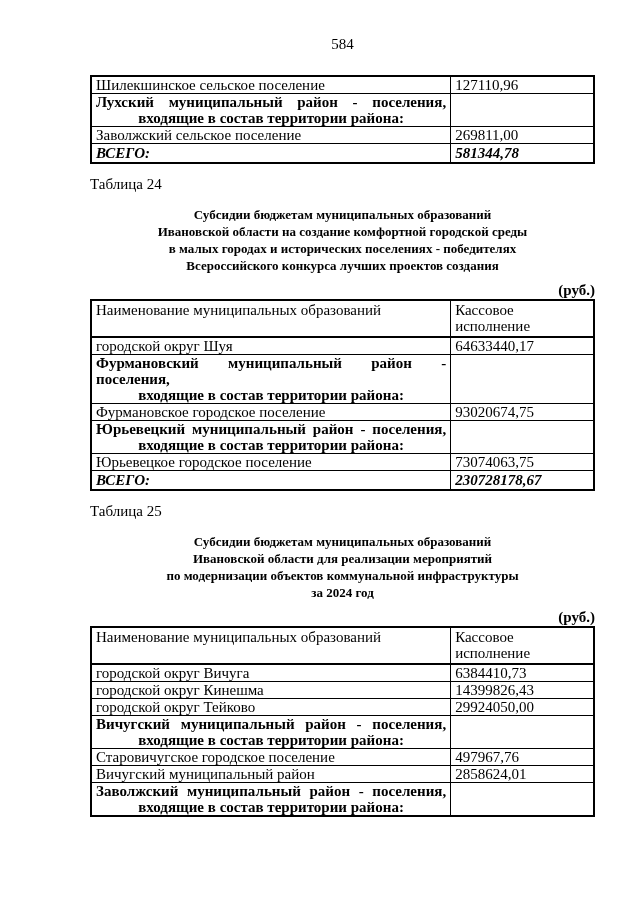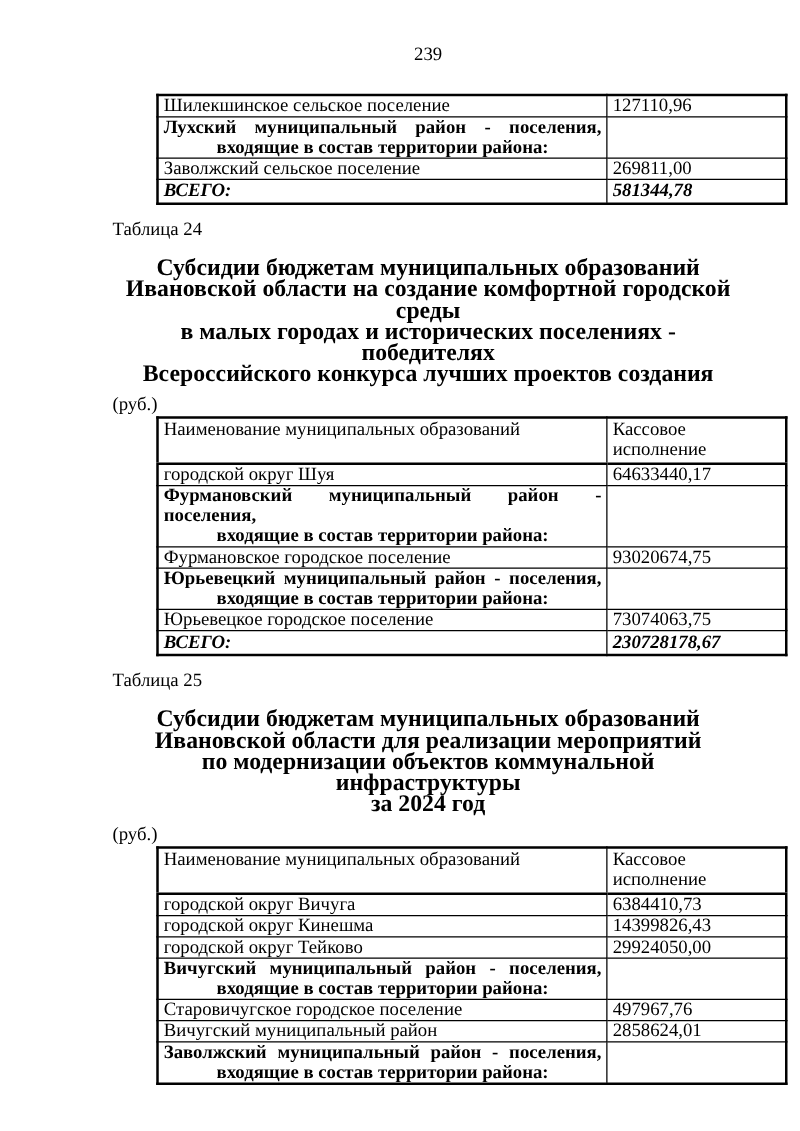--- a/index.html
+++ b/index.html
@@ -22,21 +22,20 @@
     text-align: center;
     font-size: 15px;
     line-height: 17px;
   }
   .doc-table {
     width: 100%;
     border-collapse: collapse;
     table-layout: fixed;
     border: 2px solid #000000;
     font-size: 15px;
-    margin-left: 35px;
   }
   .doc-table td {
     border: 1px solid #000000;
     padding: 0 4px;
     line-height: 16px;
     vertical-align: top;
   }
   .first-table { margin-top: 22px; }
   .col-name { width: 71.5%; }
   .hdr td {
@@ -51,38 +50,40 @@
   .hdr-line { display: block; }
   .tbl-label {
     text-align: left;
     font-size: 15px;
     line-height: 17px;
     margin-top: 12px;
   }
   .section-title {
     text-align: center;
     font-weight: bold;
-    font-size: 19px;
+    font-size: 13px;
     line-height: 17px;
     margin-top: 13px;
   }
   .title-line { display: block; }
   .unit-label {
+    text-align: right;
     font-size: 15px;
     line-height: 16px;
     margin-top: 8px;
     margin-bottom: 1px;
+    font-weight: bold;
   }
 </style>
 </head>
 <body>
 
 <div class="content">
 
-  <div class="page-number">239</div>
+  <div class="page-number">584</div>
 
   <table class="doc-table first-table">
     <tbody>
       <tr>
         <td class="col-name">Шилекшинское сельское поселение</td>
         <td class="val">127110,96</td>
       </tr>
       <tr class="r-group">
         <td class="col-name">
           <span class="jl1">Лухский муниципальный район - поселения,</span>

